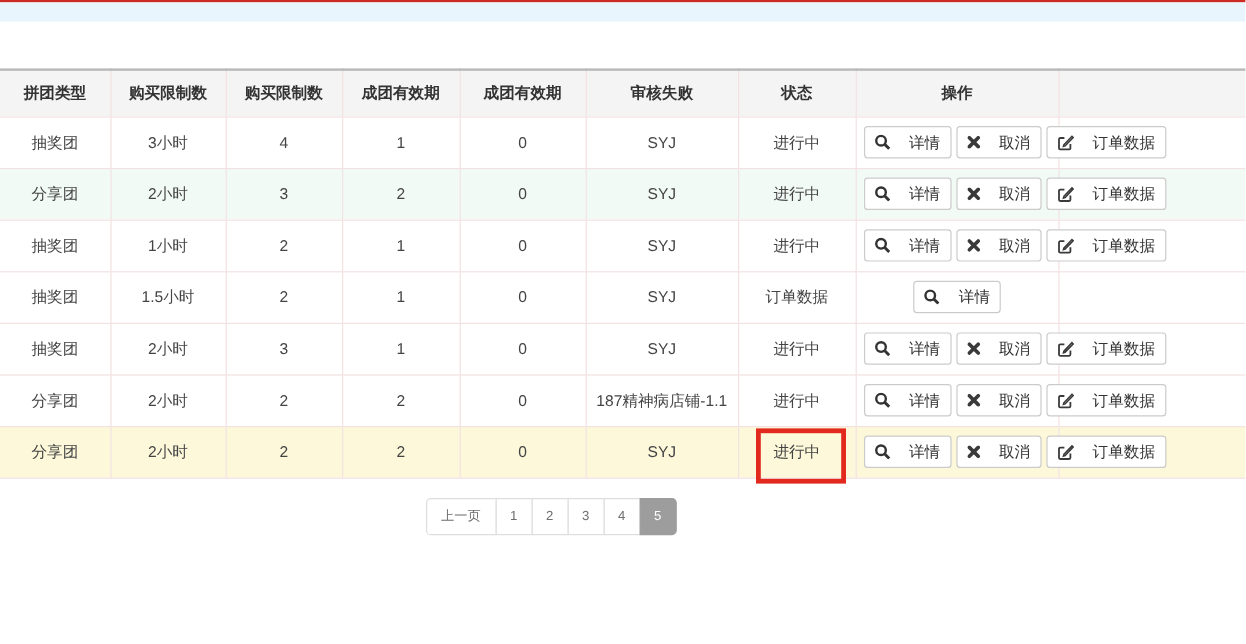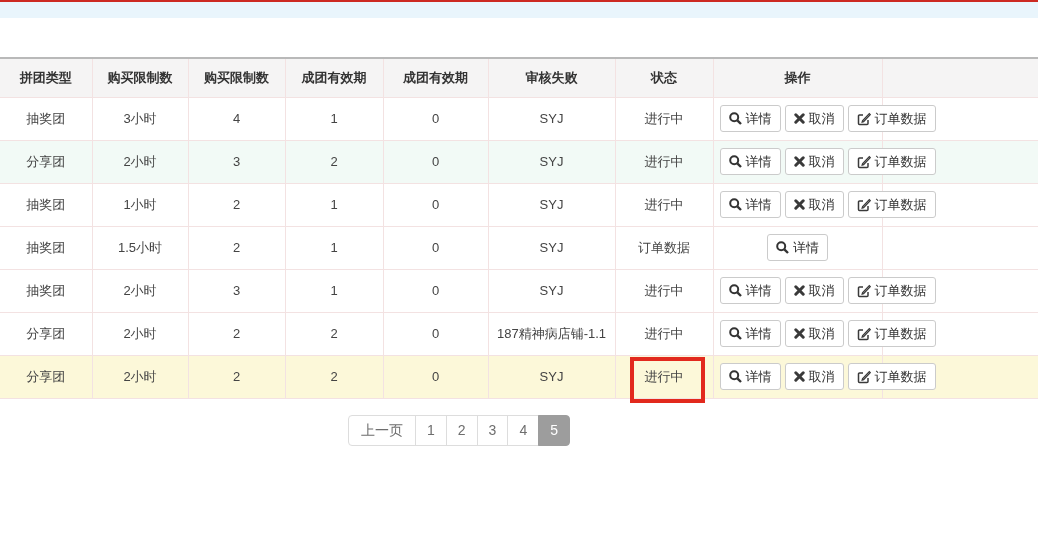--- a/index.html
+++ b/index.html
@@ -45,21 +45,21 @@
   tr.row-mint td { background: #f2faf6; }
   tr.row-yellow td { background: #fcf8d9; }
 
   td.actions-cell { text-align: left; padding-left: 6px; }
   td.actions-cell.single { text-align: center; padding-left: 0; }
   .actions-wrap { display: inline-flex; gap: 4px; white-space: nowrap; vertical-align: middle; }
 
   button.action-btn {
     display: inline-flex;
     align-items: center;
-    gap: 4px;
+    gap: 16px;
     background: #fff;
     border: 1px solid #cbcbcb;
     border-radius: 3px;
     padding: 5px 8px;
     font-size: 13px;
     color: #333;
     font-family: inherit;
     cursor: pointer;
     line-height: 15px;
   }
@@ -69,21 +69,21 @@
     width: 918px;
     margin-top: 16px;
     display: flex;
     justify-content: center;
   }
   .page-group { display: inline-flex; }
   .page-item {
     border: 1px solid #ddd;
     background: #fff;
     color: #6e6e6e;
-    font-size: 14px;
+    font-size: 11px;
     padding: 6px 11px;
     line-height: 17px;
     margin-left: -1px;
     cursor: pointer;
     font-family: inherit;
     min-width: 31px;
     text-align: center;
   }
   .page-item.prev { padding: 6px 12px; margin-left: 0; border-radius: 4px 0 0 4px; }
   .page-item.last { border-radius: 0 4px 4px 0; }

